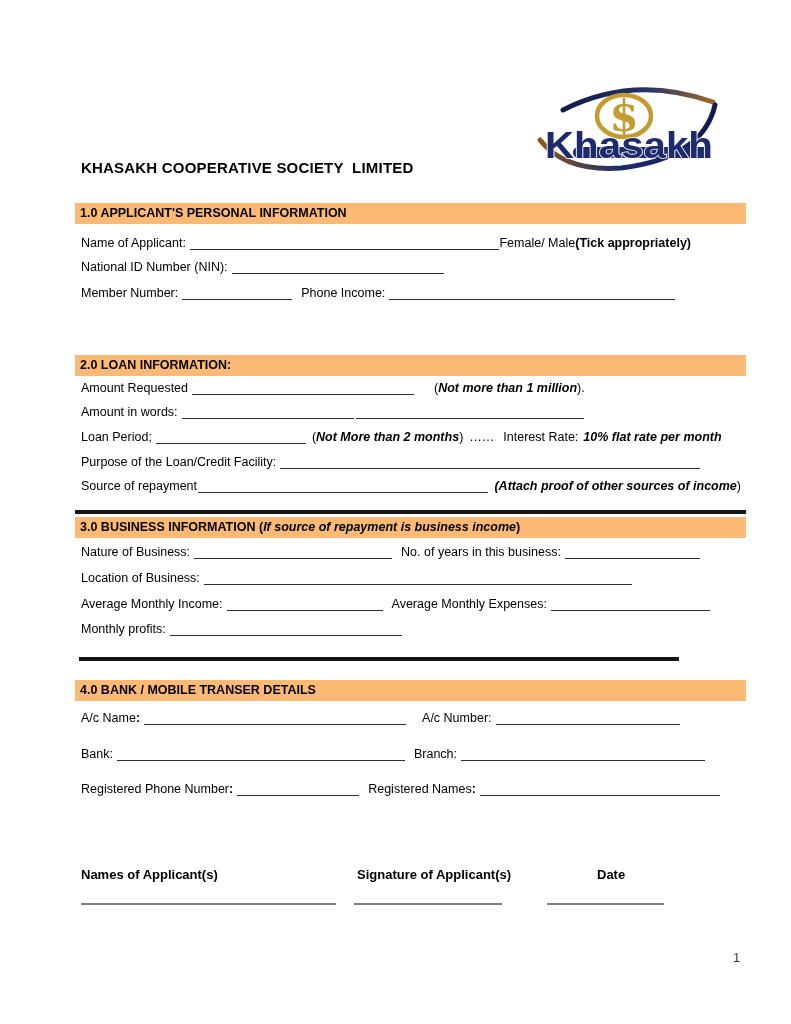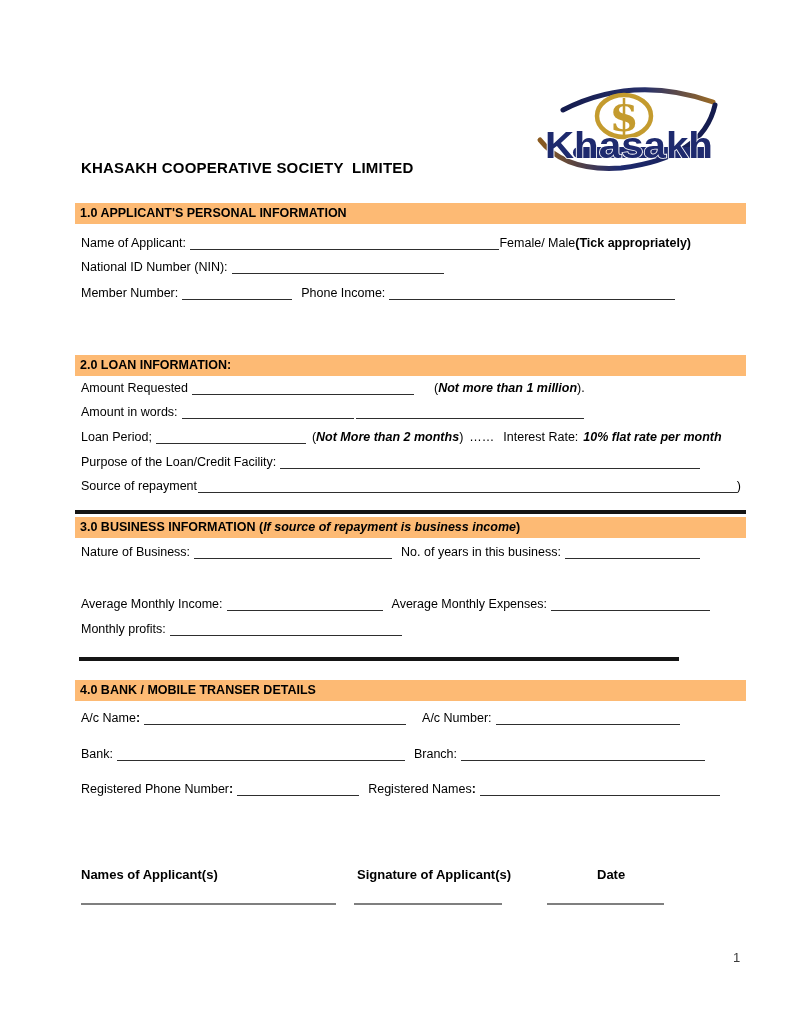--- a/index.html
+++ b/index.html
@@ -116,35 +116,40 @@
   </div>
 
   <div class="row" style="top:452px;padding-right:46px">
     <span>Purpose of the Loan/Credit Facility:</span>
     <span class="ln fill"></span>
   </div>
 
   <div class="row" style="top:476px;padding-right:5px">
     <span>Source of repayment</span>
     <span class="ln fill" style="margin-left:1px"></span>
+    <span class="bi" style="margin-left:6px">(Attach proof of other sources of income</span>
       <span>)</span>
   </div>
 
   <div class="rule" style="top:510px;left:75px;width:671px;height:4px"></div>
   <div class="bar" style="top:517px">
     <span>3.0 BUSINESS INFORMATION (</span><span class="bi">If source of repayment is business income</span><span>)</span>
   </div>
 
   <div class="row" style="top:542px;padding-right:46px">
     <span>Nature of Business:</span>
     <span class="ln" style="width:198px"></span>
     <span class="ml">No. of years in this business:</span>
     <span class="ln fill"></span>
   </div>
 
+  <div class="row" style="top:568px">
+    <span>Location of Business:</span>
+    <span class="ln" style="width:428px"></span>
+  </div>
 
   <div class="row" style="top:594px;padding-right:36px">
     <span>Average Monthly Income:</span>
     <span class="ln" style="width:156px"></span>
     <span class="ml">Average Monthly Expenses:</span>
     <span class="ln fill"></span>
   </div>
 
   <div class="row" style="top:619px">
     <span>Monthly profits:</span>

